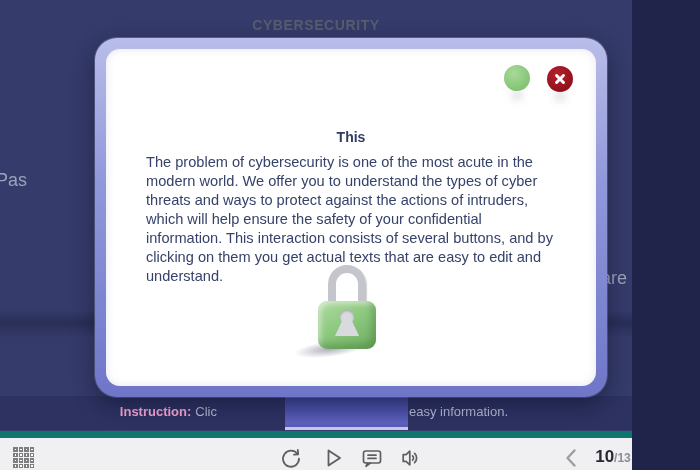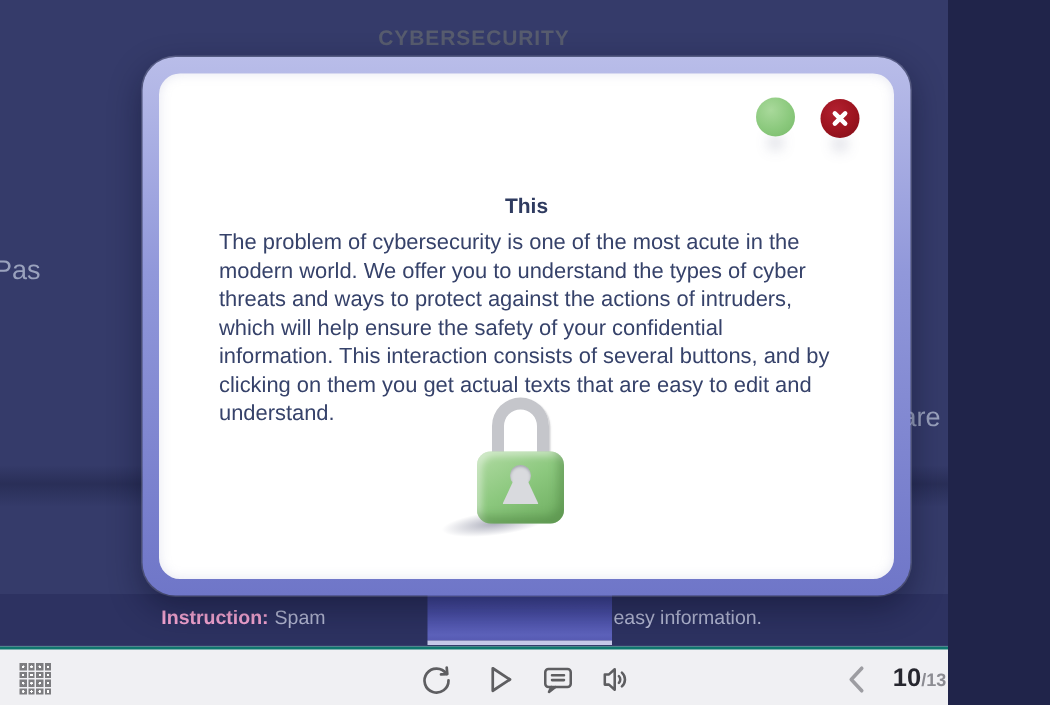--- a/index.html
+++ b/index.html
@@ -95,21 +95,21 @@
     clip-path:polygon(33% 0,67% 0,100% 100%,0 100%);
   }
   .lock .shadow{
     position:absolute;left:-24px;top:76px;width:72px;height:16px;
     background:radial-gradient(ellipse at center,rgba(45,50,85,.40) 0%,rgba(45,50,85,0) 70%);
     transform:rotate(-7deg);
   }
   
   .toolbar{
     position:absolute;left:0;bottom:0;width:100%;height:39px;background:#f0f0f3;
-    border-top:2px solid #0f766e;box-sizing:border-box;z-index:5;
+    border-top:7px solid #0f766e;box-sizing:border-box;z-index:5;
   }
   .grid-btn{
     position:absolute;left:13px;top:9px;width:21px;height:21px;border:0;background:transparent;
     cursor:pointer;padding:0;
   }
   .grid-icon{
     width:21px;height:21px;display:grid;grid-template-columns:repeat(4,1fr);
     grid-template-rows:repeat(4,1fr);gap:1px;
   }
   .grid-icon span{background:radial-gradient(circle at center,#ffffff 0 .8px,#7d7d80 .9px);}
@@ -135,21 +135,21 @@
 
 <div class="stage">
 
   <div class="slide-title">CYBERSECURITY</div>
   <div class="desk-shadow"></div>
 
   <span class="bg-frag left">Pas</span>
   <span class="bg-frag right">are</span>
 
   <div class="instruction-band">
-    <span class="instr-frag instr-left"><span class="lbl">Instruction:</span><span class="txt">Spam</span></span>
+    <span class="instr-frag instr-left"><span class="lbl">Instruction:</span><span class="txt">Clic</span></span>
     <span class="instr-frag instr-right">easy information.</span>
   </div>
 
   <div class="stand"></div>
 
   <div class="monitor">
     <div class="screen">
 
       <button class="dot-btn" aria-label="status"></button>
 

